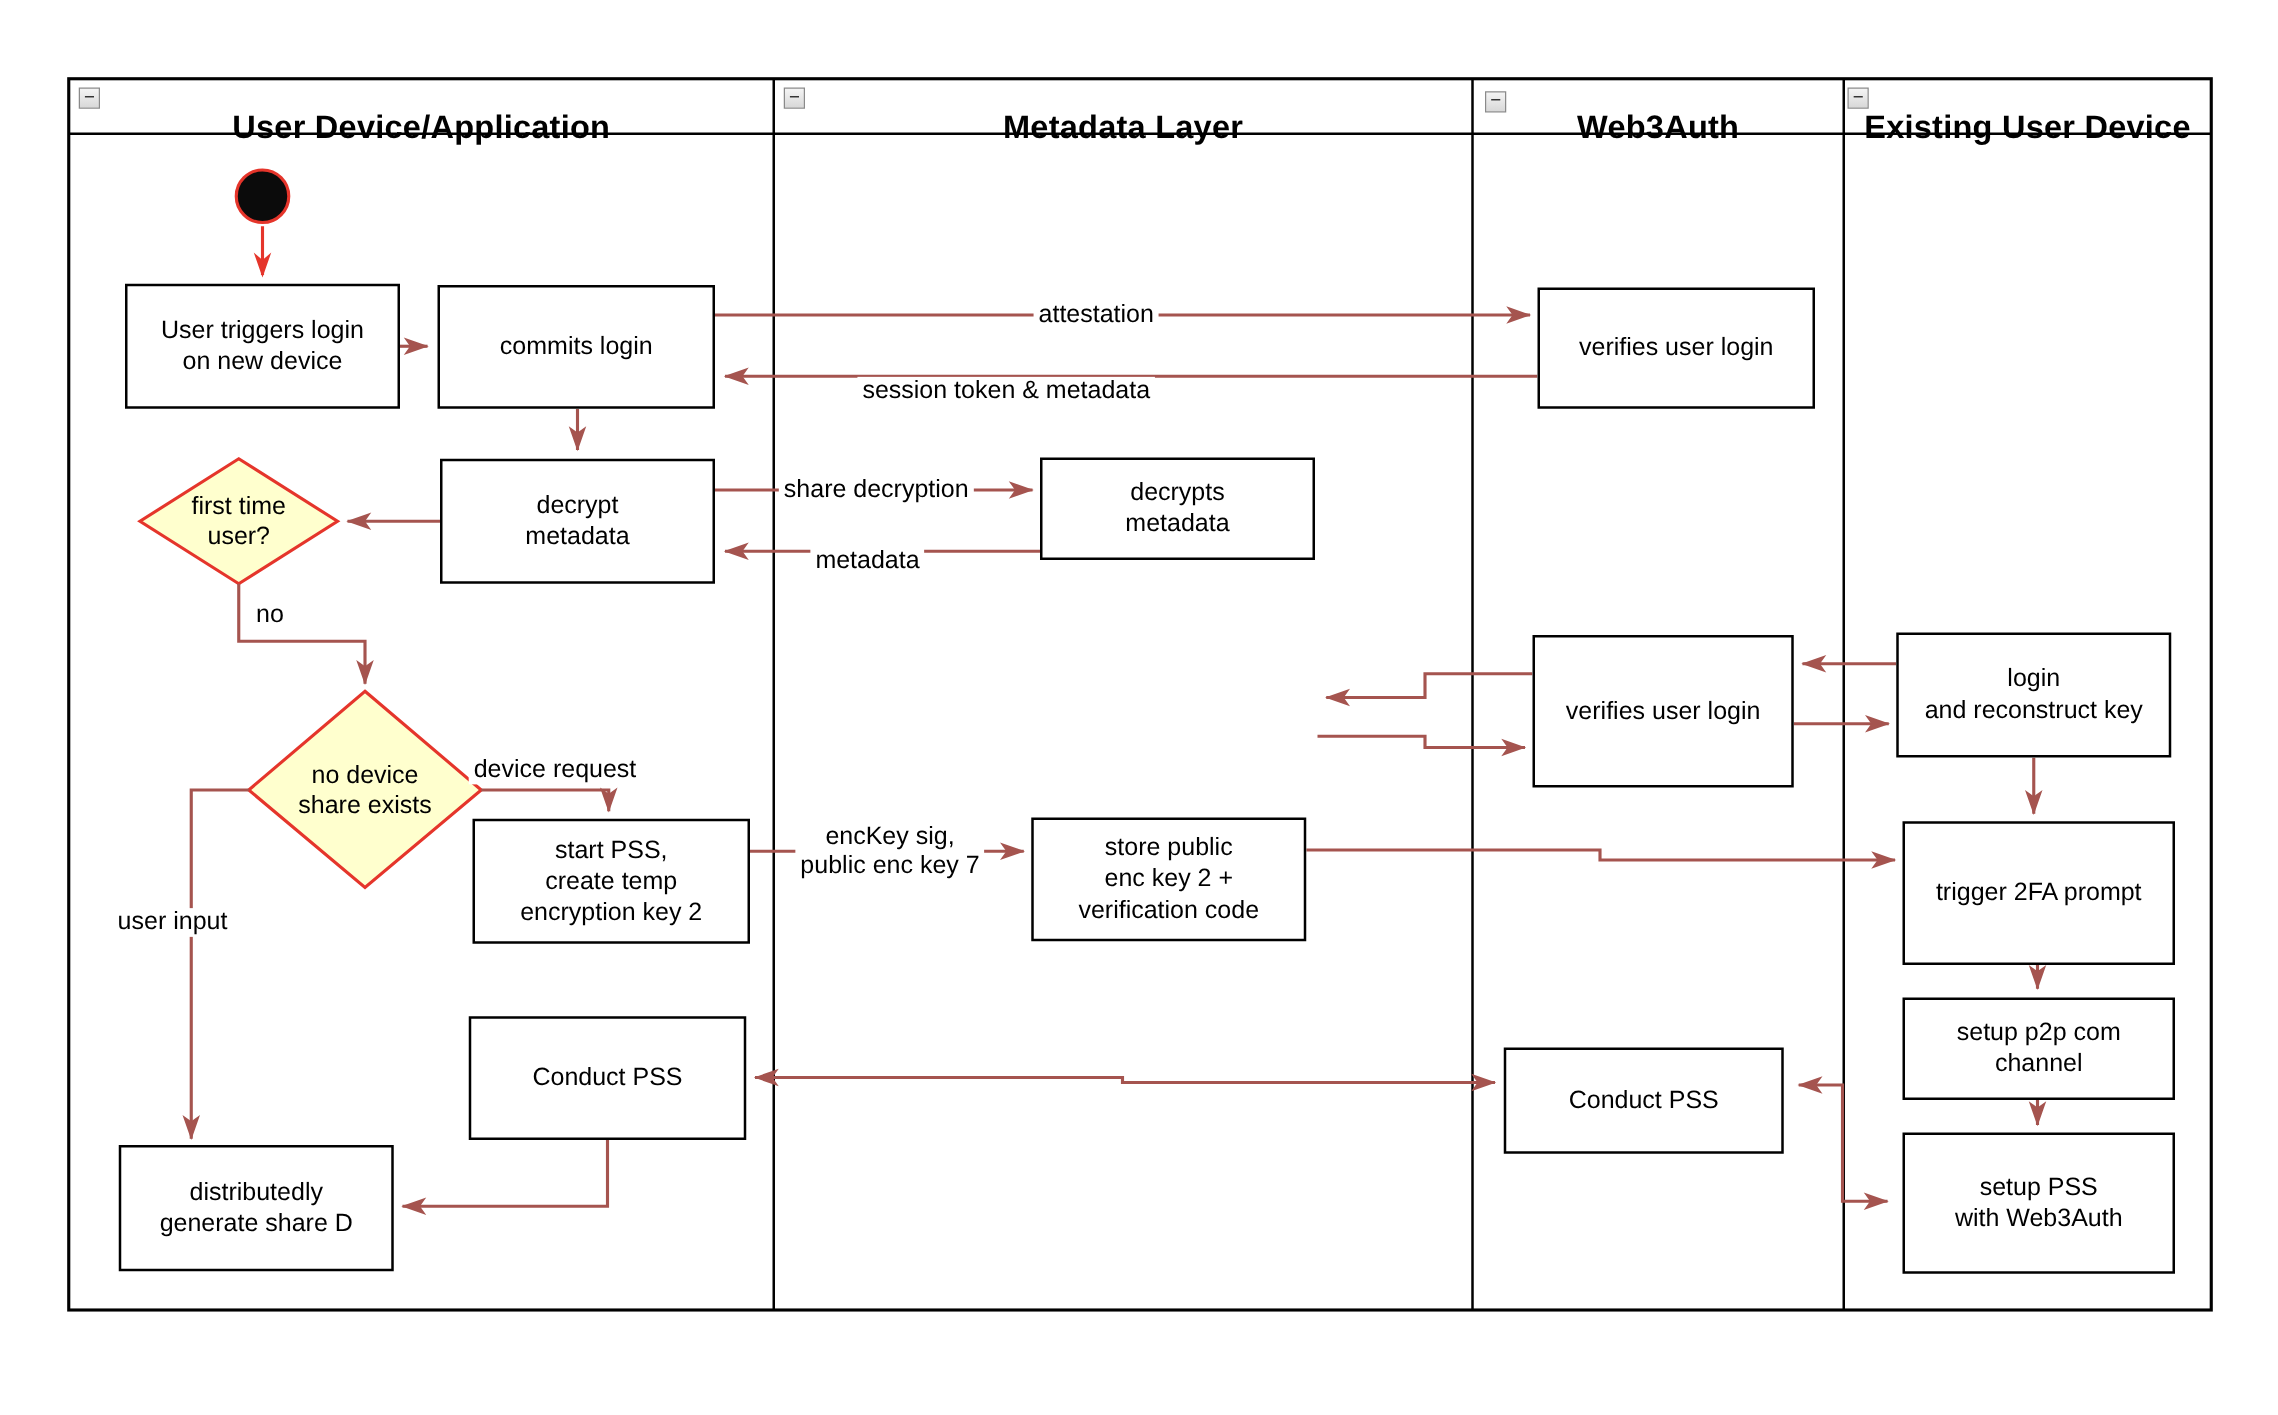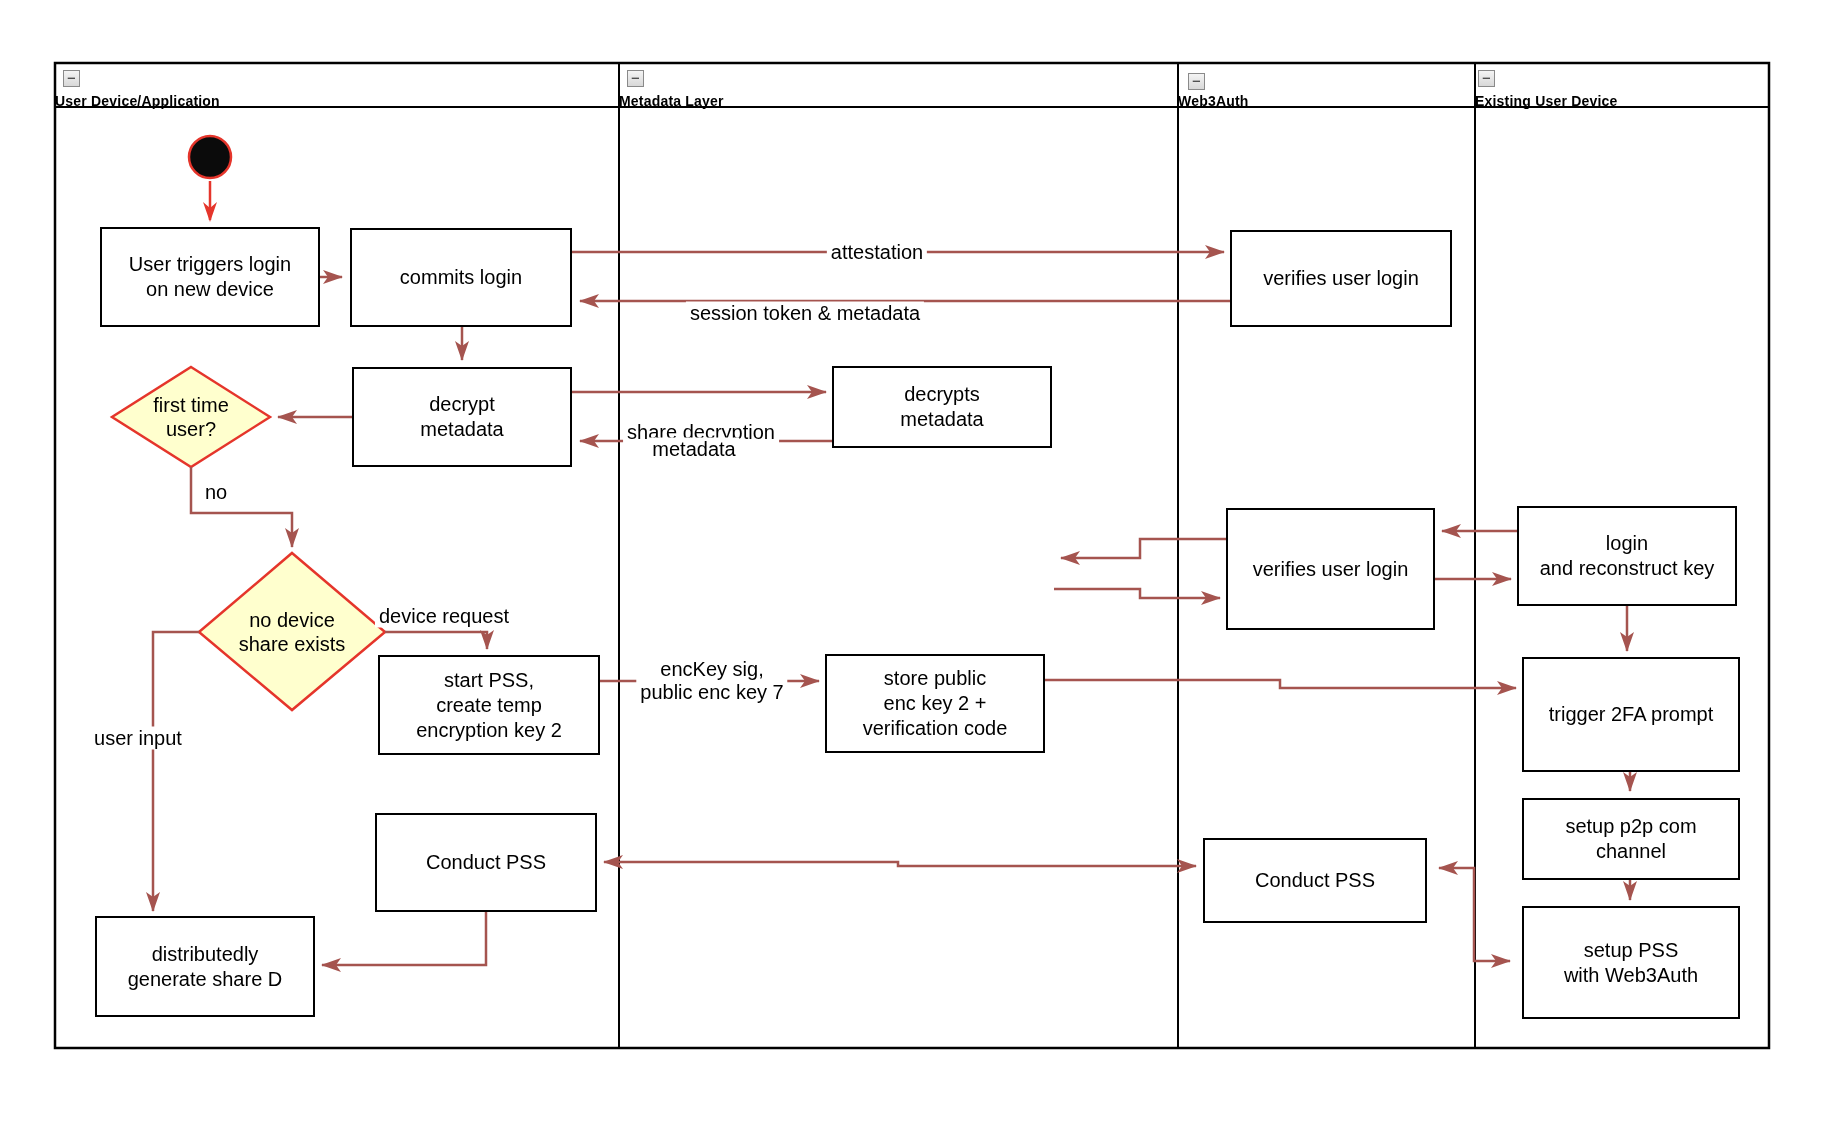--- a/index.html
+++ b/index.html
@@ -1,21 +1,21 @@
 <!DOCTYPE html>
 <html><head>
 <meta charset="utf-8">
 <style>
   html,body{margin:0;padding:0;background:#ffffff;}
   #canvas{position:relative;width:1822px;height:1132px;background:#ffffff;
           font-family:"Liberation Sans","DejaVu Sans",sans-serif;color:#000;overflow:hidden;}
   #wires{position:absolute;left:0;top:0;width:1822px;height:1132px;}
 
-  .lane-title{position:absolute;top:79px;height:44px;line-height:44px;
-              font-size:14px;font-weight:700;letter-spacing:0.2px;}
+  .lane-title{position:absolute;top:79px;height:44px;line-height:44px;text-align:center;
+              font-size:26px;font-weight:700;letter-spacing:0.2px;}
   .collapse{position:absolute;width:17px;height:17px;background:linear-gradient(#f4f4f4,#d8d8d8);
             border:1px solid #8a8a8a;box-sizing:border-box;font-size:15px;line-height:14px;
             text-align:center;color:#222;cursor:pointer;}
 
   .node{position:absolute;box-sizing:border-box;border:2px solid #000;background:#fff;
         display:flex;align-items:center;justify-content:center;text-align:center;
         font-size:20px;line-height:1.25;white-space:pre-line;padding:2px;}
   .diamond-label{position:absolute;transform:translate(-50%,-50%);text-align:center;
                  font-size:20px;line-height:1.2;white-space:pre-line;}
   .edge-label{position:absolute;transform:translate(-50%,-50%);background:#fff;
@@ -115,21 +115,21 @@
   <div class="node" style="left:95px;top:916px;width:220px;height:101px;">distributedly
 generate share D</div>
 
   <div class="diamond-label" style="left:191px;top:417px;">first time
 user?</div>
   <div class="diamond-label" style="left:292px;top:632px;">no device
 share exists</div>
 
   <div class="edge-label" style="left:877px;top:252px;">attestation</div>
   <div class="edge-label" style="left:805px;top:313px;">session token &amp; metadata</div>
-  <div class="edge-label" style="left:701px;top:392px;margin-top:40px;">share decryption</div>
+  <div class="edge-label" style="left:701px;top:392px;">share decryption</div>
   <div class="edge-label" style="left:694px;top:449px;">metadata</div>
   <div class="edge-label" style="left:444px;top:616px;">device request</div>
   <div class="edge-label" style="left:712px;top:681px;">encKey sig,
 public enc key 7</div>
   <div class="edge-label" style="left:216px;top:492px;">no</div>
   <div class="edge-label" style="left:138px;top:738px;">user input</div>
 
 </div>
 
 </body></html>

